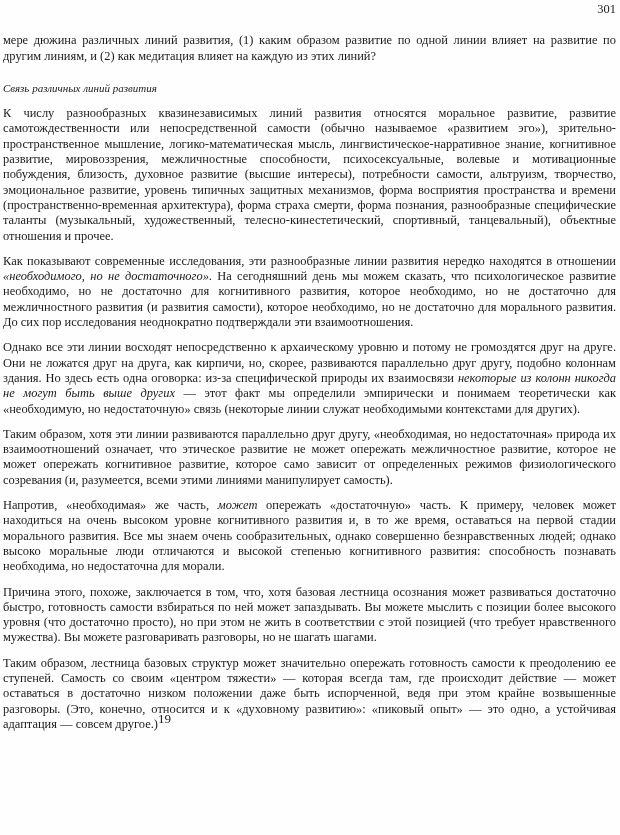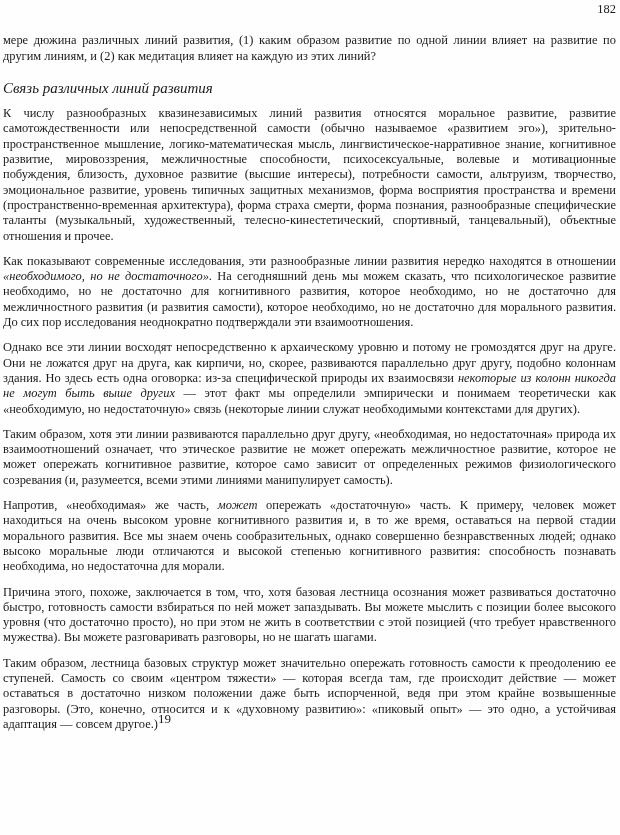--- a/index.html
+++ b/index.html
@@ -24,38 +24,38 @@
     text-align: right;
     margin: 0 0 16px 0;
   }
   p.body-par {
     margin: 0 0 10px 0;
     text-align: justify;
   }
   h2.section-heading {
     font-style: italic;
     font-weight: normal;
-    font-size: 15px;
+    font-size: 11px;
     line-height: 15.3px;
     margin: 17px 0 10px 0;
     text-align: left;
   }
   .i { font-style: italic; }
   sup.fn {
     font-size: 13px;
     line-height: 0;
     vertical-align: super;
   }
 </style>
 </head>
 <body>
 
 <div class="page">
 
-  <div class="page-number">182</div>
+  <div class="page-number">301</div>
 
   <p class="body-par">
     <span>мере дюжина различных линий развития, (1) каким образом развитие по одной линии влияет на развитие по другим линиям, и (2) как медитация влияет на каждую из этих линий?</span>
   </p>
 
   <h2 class="section-heading">Связь различных линий развития</h2>
 
   <p class="body-par">
     <span>К числу разнообразных квазинезависимых линий развития относятся моральное развитие, развитие самотождественности или непосредственной самости (обычно называемое «развитием эго»), зрительно-пространственное мышление, логико-математическая мысль, лингвистическое-нарративное знание, когнитивное развитие, мировоззрения, межличностные способности, психосексуальные, волевые и мотивационные побуждения, близость, духовное развитие (высшие интересы), потребности самости, альтруизм, творчество, эмоциональное развитие, уровень типичных защитных механизмов, форма восприятия пространства и времени (пространственно-временная архитектура), форма страха смерти, форма познания, разнообразные специфические таланты (музыкальный, художественный, телесно-кинестетический, спортивный, танцевальный), объектные отношения и прочее.</span>
   </p>

